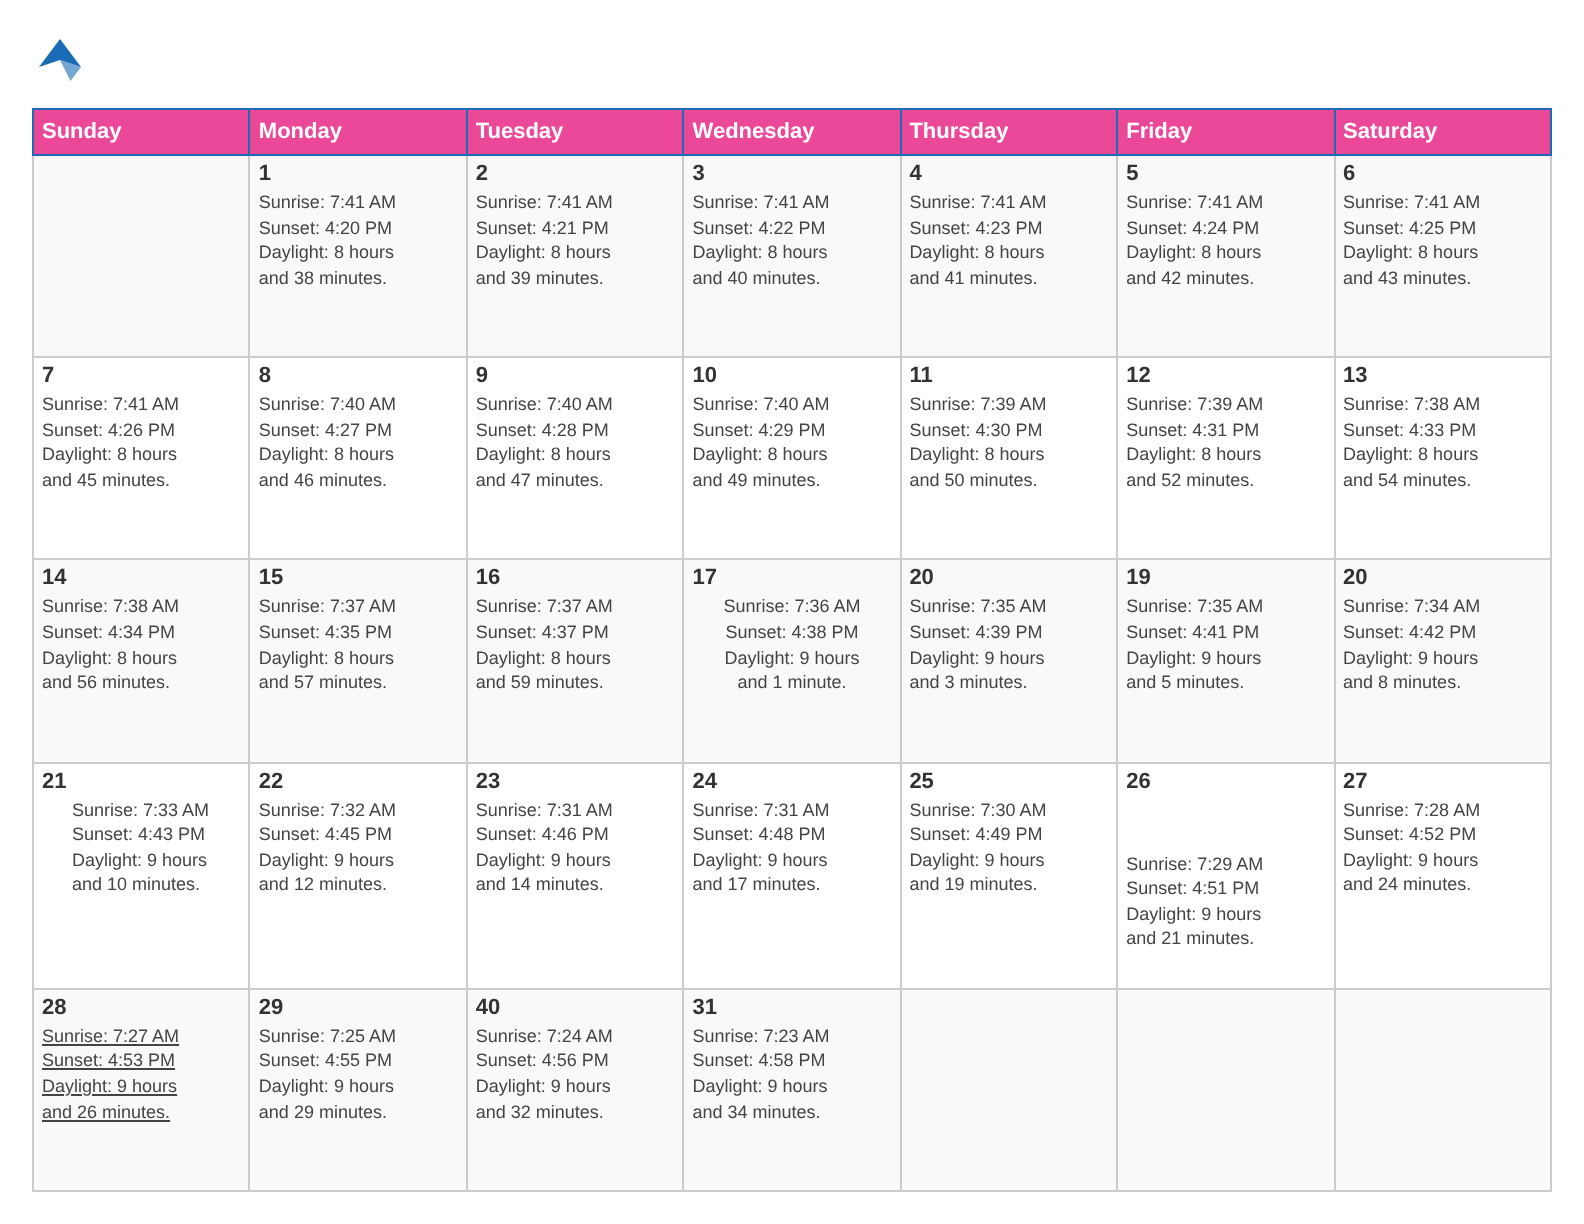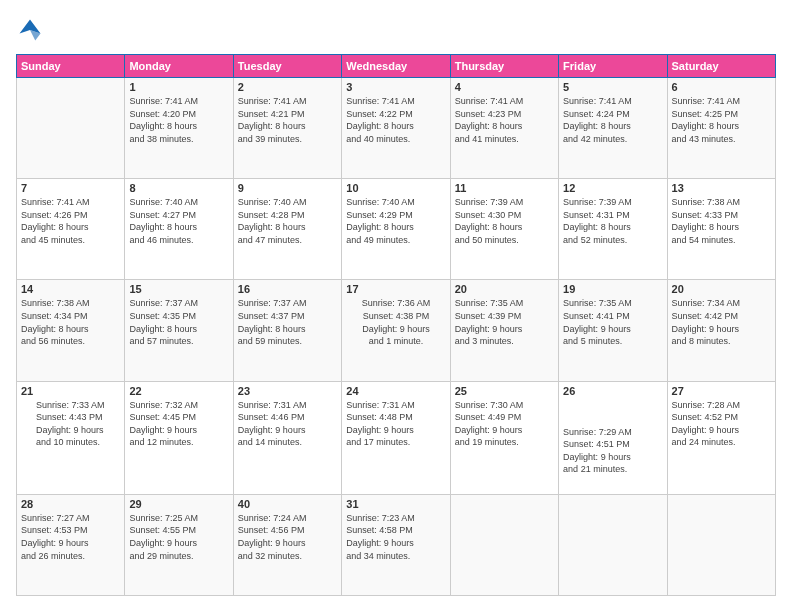--- a/index.html
+++ b/index.html
@@ -327,21 +327,21 @@
             <span class="day-num">27</span>
             <div class="day-info" style="white-space: pre-line;">Sunrise: 7:28 AM
 Sunset: 4:52 PM
 Daylight: 9 hours
 and 24 minutes.</div>
           </td>
         </tr>
         <tr>
           <td>
             <span class="day-num">28</span>
-            <div class="day-info" style="white-space: pre-line;">Sunrise: 7:27 AM
+            <div class="day-info" style="white-space: pre-line; text-decoration: underline;">Sunrise: 7:27 AM
 Sunset: 4:53 PM
 Daylight: 9 hours
 and 26 minutes.</div>
           </td>
           <td>
             <span class="day-num">29</span>
             <div class="day-info" style="white-space: pre-line;">Sunrise: 7:25 AM
 Sunset: 4:55 PM
 Daylight: 9 hours
 and 29 minutes.</div>

